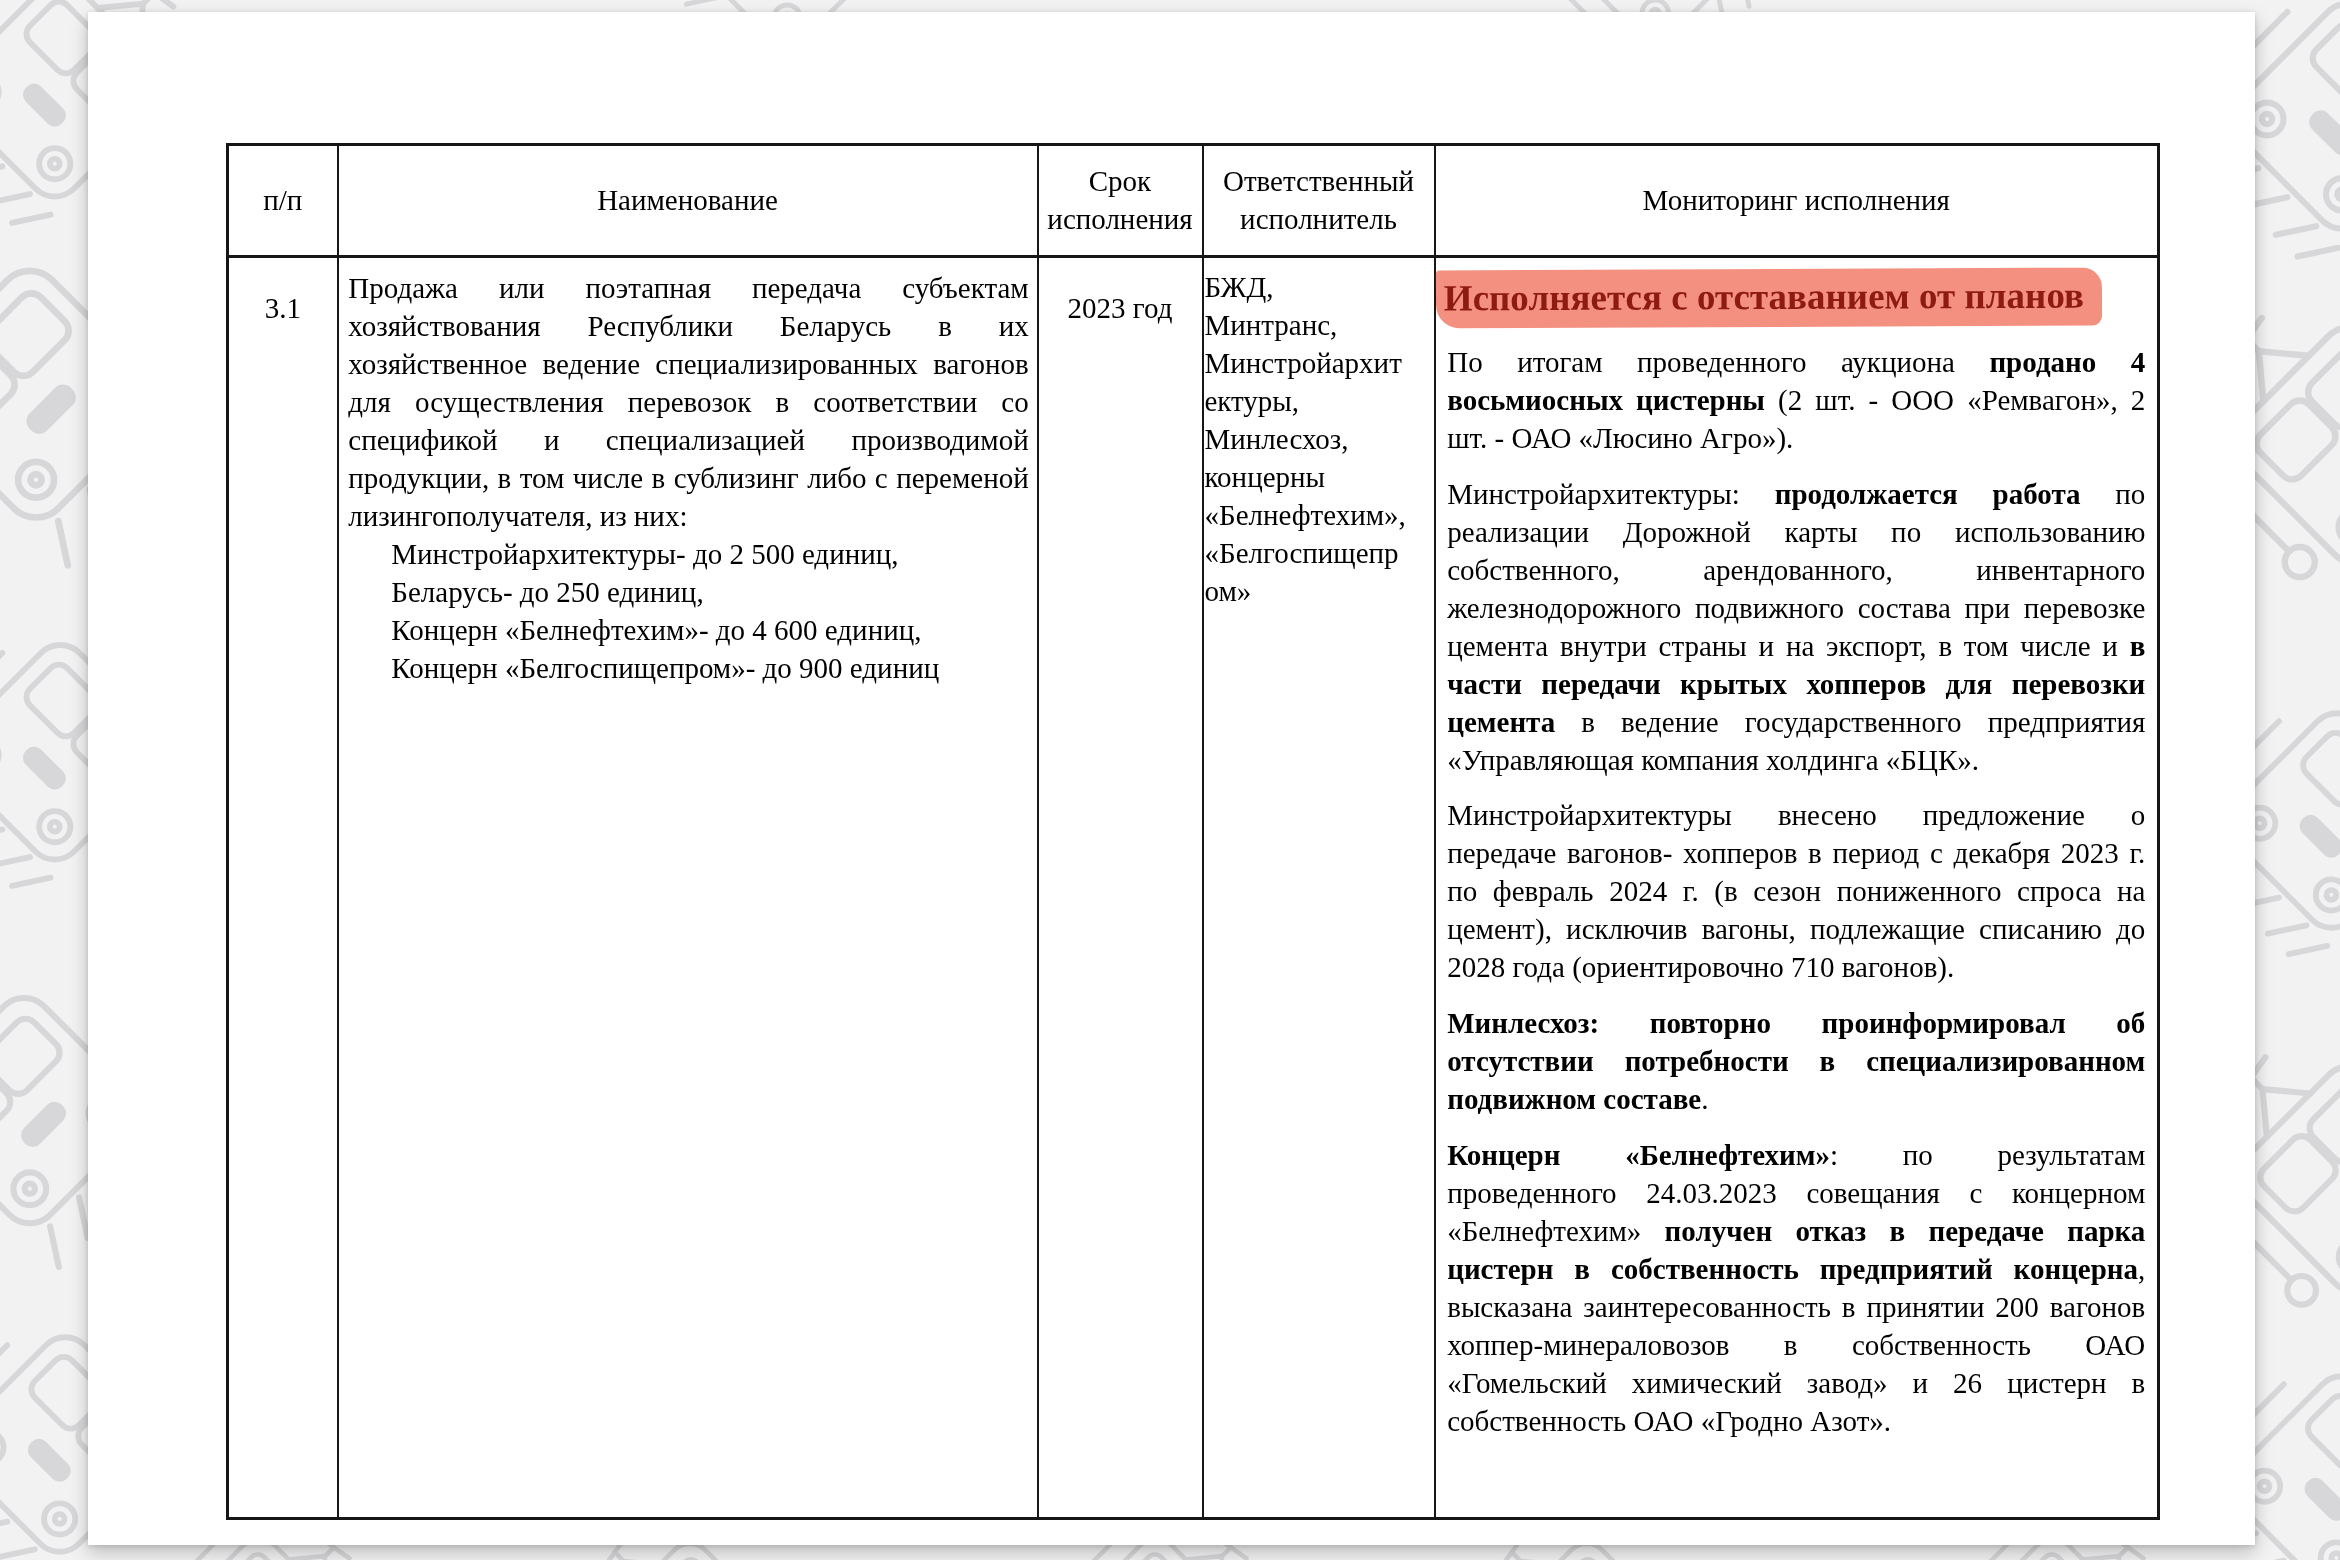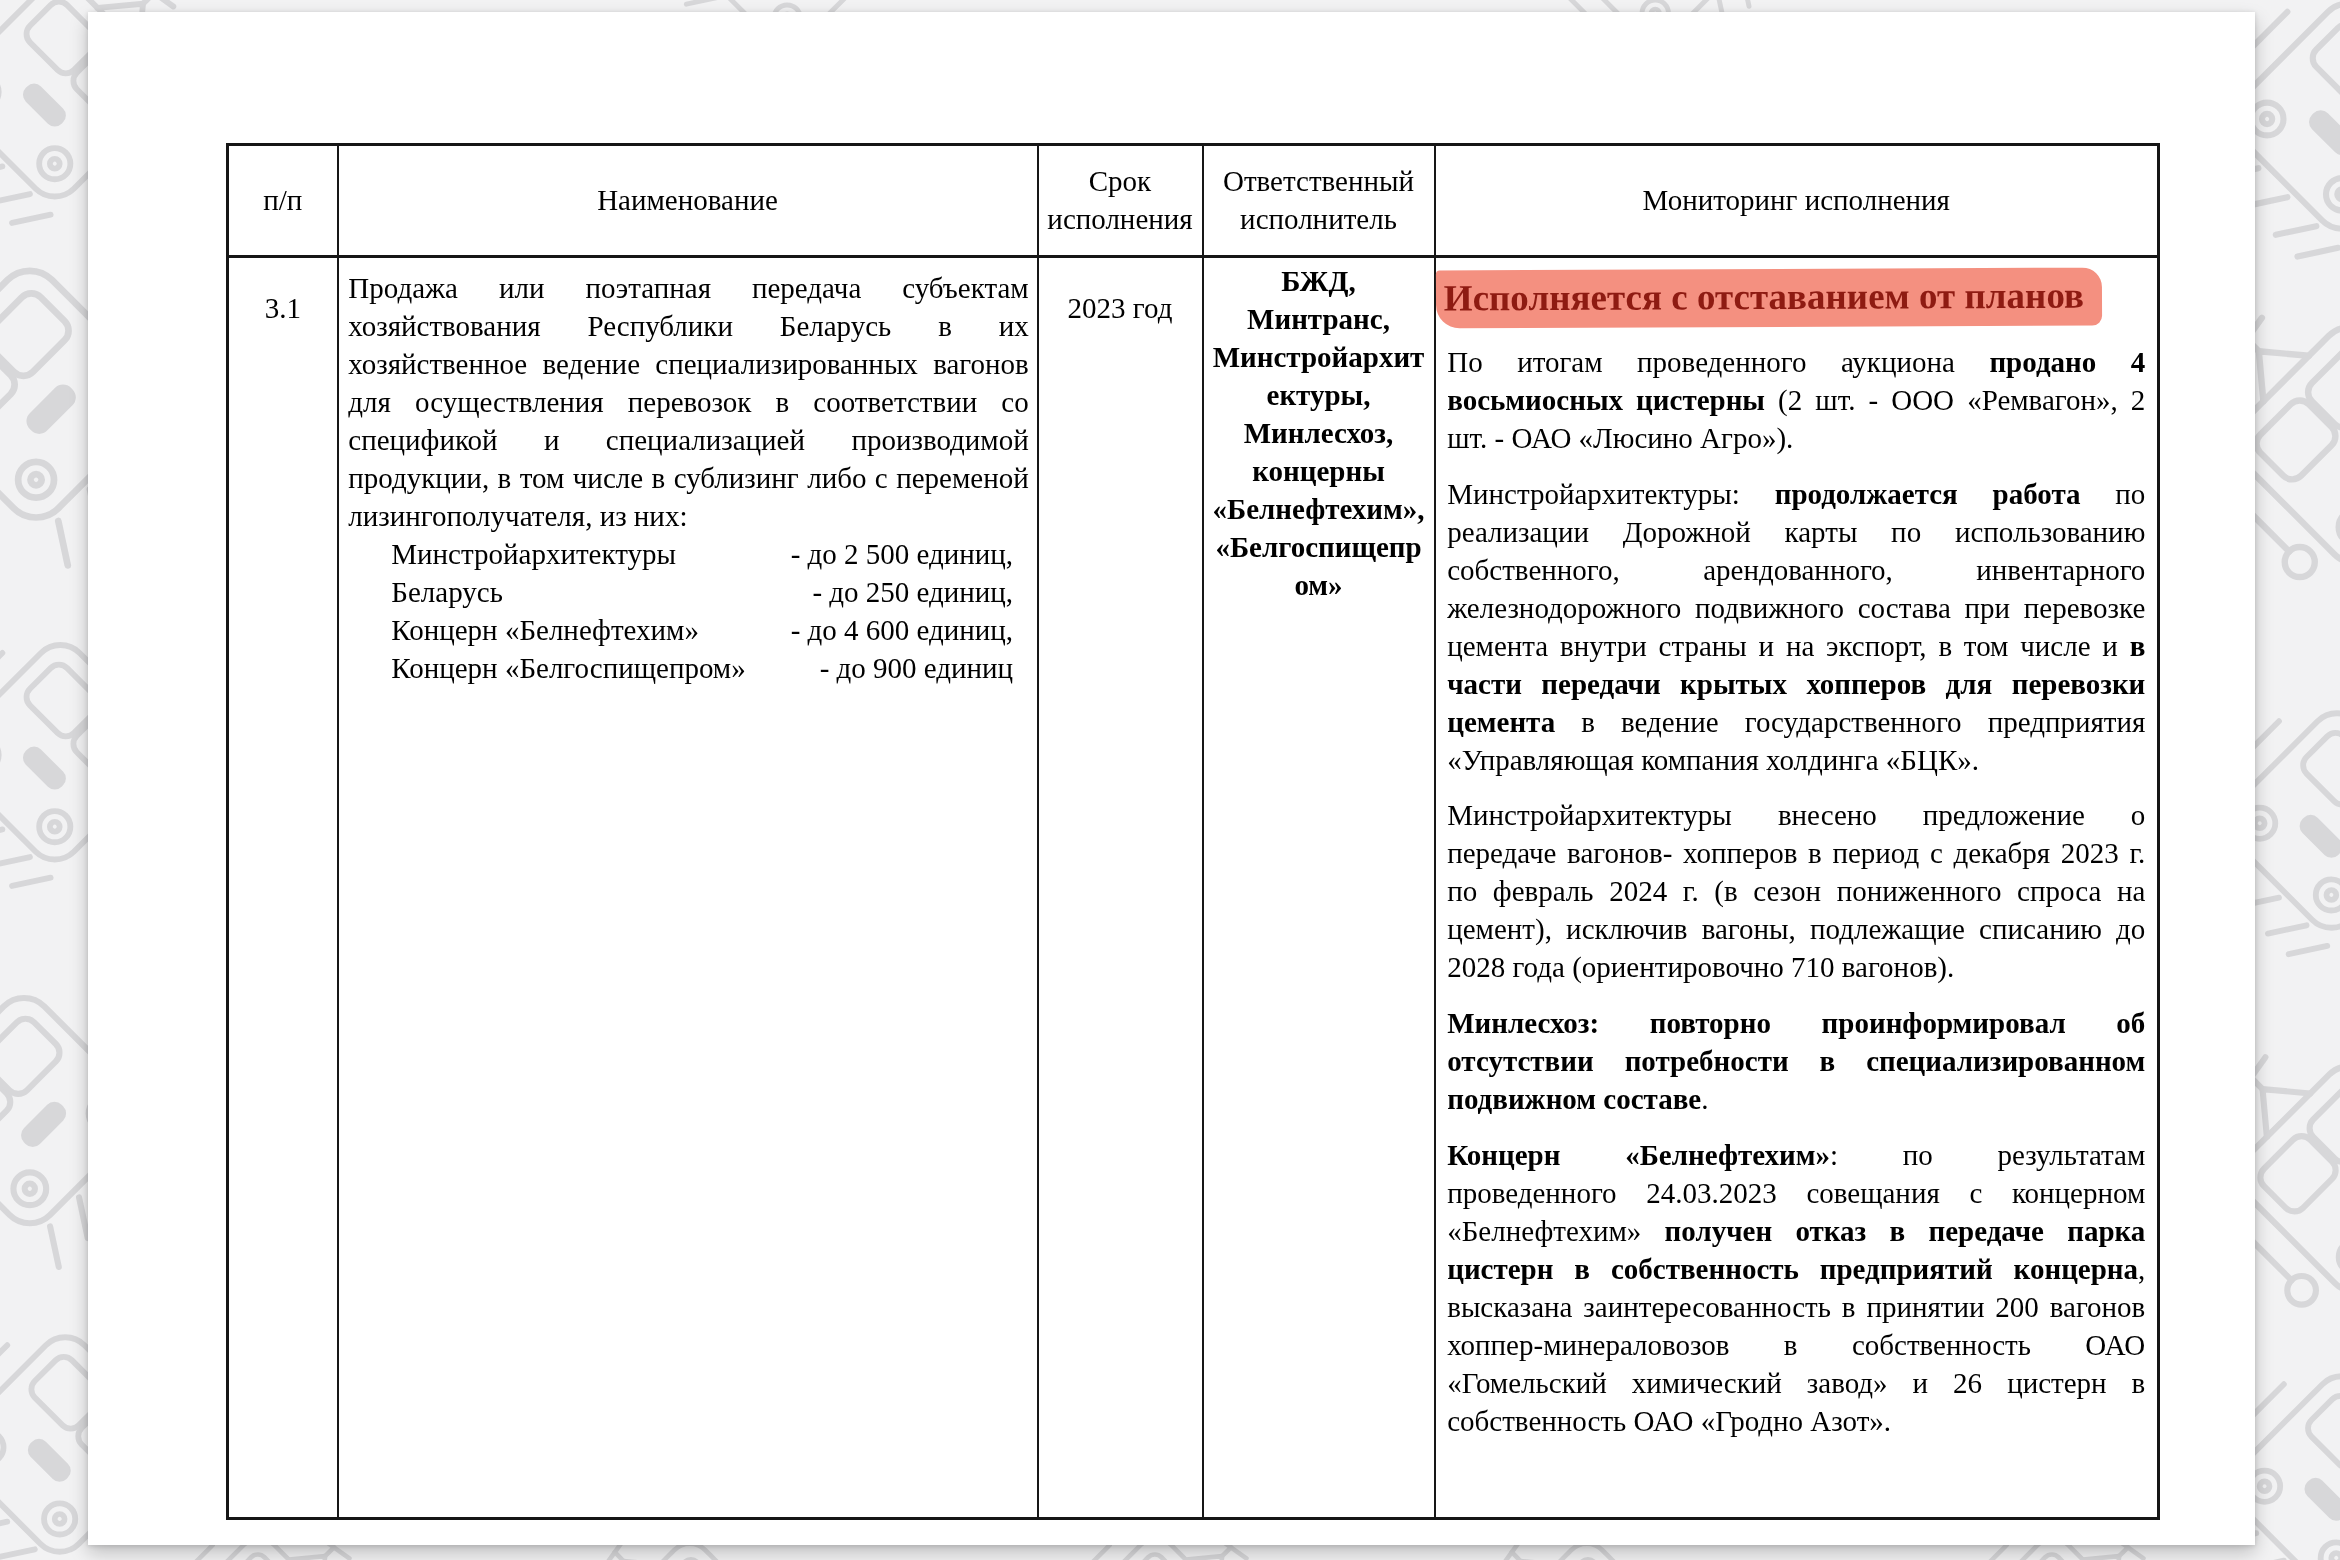--- a/index.html
+++ b/index.html
@@ -51,23 +51,23 @@
   .doc-table tbody td {
     vertical-align: top;
     height: 1227px;
     font-size: 29px;
     line-height: 38px;
   }
 
   .cell-num  { text-align: center; padding-top: 31px; }
   .cell-name { padding: 11.7px 7.8px 0 9.8px; }
   .name-intro { text-align: justify; }
-  .alloc-line { display: flex; justify-content: space-between; padding: 0 15.6px 0 43px; }
+  .alloc-line { display: flex; justify-content: flex-start; padding: 0 15.6px 0 43px; }
   .cell-term { text-align: center; padding-top: 31px; }
-  .cell-exec { text-align: center; padding-top: 4px; white-space: pre-line; font-weight: bold; }
+  .cell-exec { text-align: left; padding-top: 10px; white-space: pre-line; }
 
   .cell-mon { padding: 9.8px 11.7px 0 11.7px; margin-top: 19px; }
   .status-row { margin: 2px 0 15.6px -11.7px; }
   .status-label {
     display: inline-block;
     font-size: 37px;
     font-weight: bold;
     line-height: 1.15;
     padding: 6.8px 17.6px 8.8px 7.8px;
     border-radius: 3.9px 19.5px 9.8px 23.4px;

